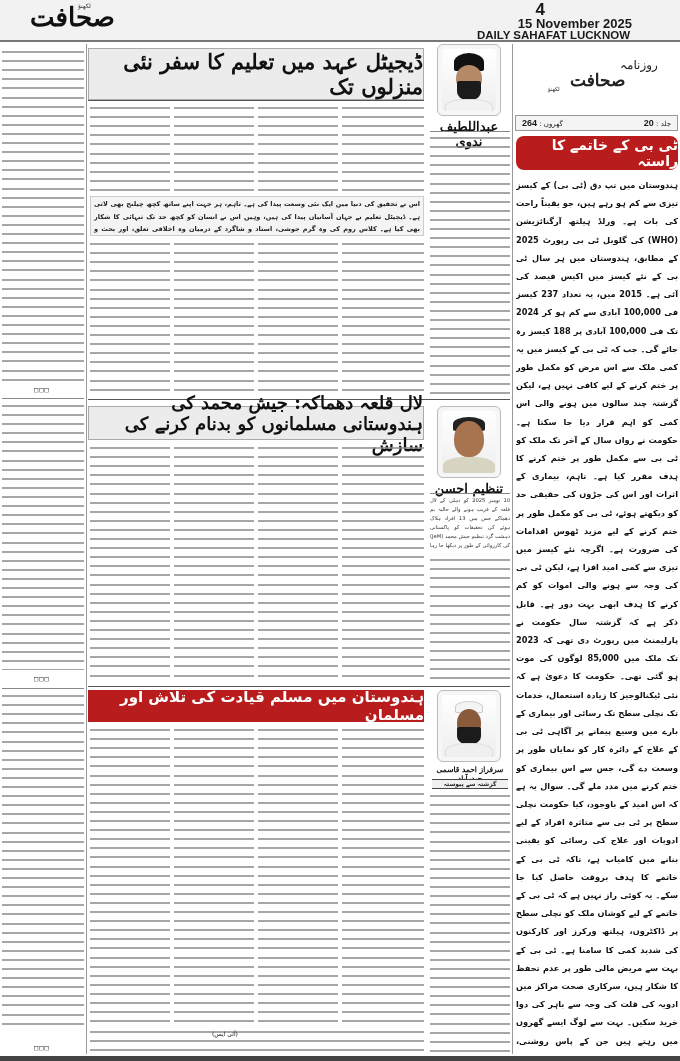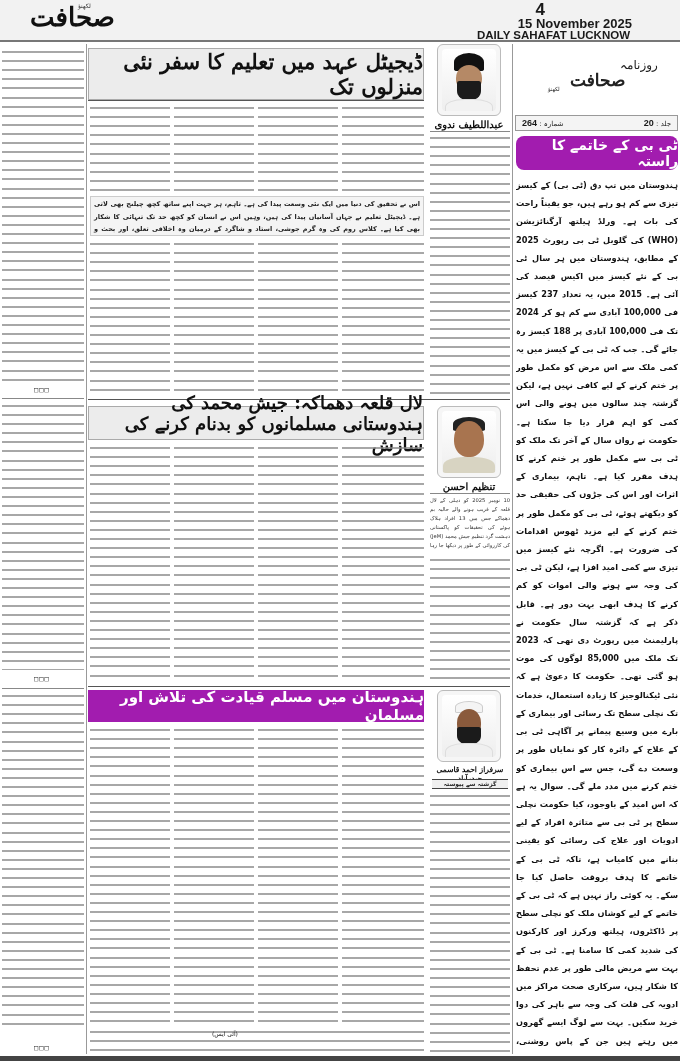--- a/index.html
+++ b/index.html
@@ -16,29 +16,29 @@
   .col-text { position: absolute; direction: rtl; text-align: justify; font-family: "DejaVu Sans", sans-serif; font-size: 5.2px; line-height: 9.1px; color: #333; overflow: hidden; }
   .col-text.main { font-size: 8.2px; line-height: 18.2px; color: #111; font-weight: 600; }
 
   .col-fill { position: absolute; overflow: hidden;
     background-image: repeating-linear-gradient(to bottom, transparent 0px, transparent 3px, #8a8a8a 3px, #8a8a8a 5px, transparent 5px, transparent 9.1px); opacity: .75; }
 
   .rule-v { position: absolute; width: 1px; background: #999; }
   .rule-h { position: absolute; height: 1px; background: #888; }
 
   .headline-box { position: absolute; background: #ececec; border: 1px solid #aaa; display: flex; align-items: center; justify-content: center; direction: rtl; font-family: "DejaVu Serif", serif; font-weight: bold; color: #111; }
-  .headline-dark { position: absolute; background: #a21caf; color: #fff; display: flex; align-items: center; justify-content: center; direction: rtl; font-family: "DejaVu Sans", sans-serif; font-weight: bold; }
+  .headline-dark { position: absolute; background: #b91c1c; color: #fff; display: flex; align-items: center; justify-content: center; direction: rtl; font-family: "DejaVu Sans", sans-serif; font-weight: bold; }
 
   .author-box { position: absolute; border: 1px solid #bbb; border-radius: 6px; background: #f6f6f6; overflow: hidden; }
   .portrait { position: absolute; left: 4px; top: 4px; right: 4px; bottom: 4px; border-radius: 4px; background: linear-gradient(#fff, #eee); overflow: hidden; }
   .portrait .head { position: absolute; left: 50%; transform: translateX(-50%); border-radius: 50% 50% 45% 45%; background: #b58966; }
   .portrait .hat { position: absolute; left: 50%; transform: translateX(-50%); background: #111; border-radius: 50% 50% 10% 10%; }
   .portrait .beard { position: absolute; left: 50%; transform: translateX(-50%); background: #1b1b1b; border-radius: 10% 10% 50% 50%; }
   .portrait .body { position: absolute; left: 50%; transform: translateX(-50%); border-radius: 40% 40% 0 0; }
-  .author-name { position: absolute; direction: rtl; text-align: center; font-family: "DejaVu Serif", serif; font-size: 10px; font-weight: bold; color: #111; }
+  .author-name { position: absolute; direction: rtl; text-align: center; font-family: "DejaVu Serif", serif; font-size: 13px; font-weight: bold; color: #111; }
 
   .roznama { position: absolute; direction: rtl; font-family: "DejaVu Serif", serif; color: #222; }
   .vol-box { position: absolute; left: 515px; top: 115px; width: 163px; height: 16px; border: 1px solid #999; background: #f4f4f4; display: flex; justify-content: space-between; align-items: center; padding: 0 6px; direction: rtl; font-size: 7px; }
   .vol-box .num { font-family: "Liberation Sans", sans-serif; font-weight: bold; font-size: 9px; }
 
   .end-mark { position: absolute; font-family: "DejaVu Sans Mono", monospace; font-size: 7px; letter-spacing: 1px; color: #222; }
   .subhead { position: absolute; direction: rtl; text-align: center; font-size: 6px; font-weight: bold; border-top: 1px solid #444; border-bottom: 1px solid #444; background: #f0f0f0; }
   .bottom-rule { position: absolute; left: 0; top: 1056px; width: 680px; height: 5px; background: #444; }
 </style>
 </head>
@@ -133,21 +133,21 @@
 <div class="col-fill" style="left:430px;top:792px;width:80px;height:262px;"></div>
 
 <div class="rule-v" style="left:512px;top:44px;height:1010px;"></div>
 
 <div class="roznama" style="left:620px;top:58px;font-size:12px;">روزنامہ</div>
 <div class="roznama" style="left:570px;top:70px;font-size:17px;font-weight:bold;">صحافت</div>
 <div class="roznama" style="left:548px;top:86px;font-size:5.5px;">لکھنؤ</div>
 
 <div class="vol-box">
   <span><span>جلد :</span> <span class="num">20</span></span>
-  <span><span>شمارہ :</span> <span class="num">264</span></span>
+  <span><span>گھروں :</span> <span class="num">264</span></span>
 </div>
 
 <div class="headline-dark" style="left:516px;top:136px;width:162px;height:34px;border-radius:8px;font-size:14px;">
   <span>ٹی بی کے خاتمے کا راستہ</span>
 </div>
 
 <div class="col-text main" style="left:516px;top:176px;width:162px;height:878px;">ہندوستان میں تپ دق (ٹی بی) کے کیسز تیزی سے کم ہو رہے ہیں، جو یقیناً راحت کی بات ہے۔ ورلڈ ہیلتھ آرگنائزیشن (WHO) کی گلوبل ٹی بی رپورٹ 2025 کے مطابق، ہندوستان میں ہر سال ٹی بی کے نئے کیسز میں اکیس فیصد کی آئی ہے۔ 2015 میں، یہ تعداد 237 کیسز فی 100,000 آبادی سے کم ہو کر 2024 تک فی 100,000 آبادی پر 188 کیسز رہ جائے گی۔ جب کہ ٹی بی کے کیسز میں یہ کمی ملک سے اس مرض کو مکمل طور پر ختم کرنے کے لیے کافی نہیں ہے، لیکن گزشتہ چند سالوں میں ہونے والی اس کمی کو اہم قرار دیا جا سکتا ہے۔ حکومت نے رواں سال کے آخر تک ملک کو ٹی بی سے مکمل طور پر ختم کرنے کا ہدف مقرر کیا ہے۔ تاہم، بیماری کے اثرات اور اس کی جڑوں کی حقیقی حد کو دیکھتے ہوئے، ٹی بی کو مکمل طور پر ختم کرنے کے لیے مزید ٹھوس اقدامات کی ضرورت ہے۔ اگرچہ نئے کیسز میں تیزی سے کمی امید افزا ہے، لیکن ٹی بی کی وجہ سے ہونے والی اموات کو کم کرنے کا ہدف ابھی بہت دور ہے۔ قابل ذکر ہے کہ گزشتہ سال حکومت نے پارلیمنٹ میں رپورٹ دی تھی کہ 2023 تک ملک میں 85,000 لوگوں کی موت ہو گئی تھی۔ حکومت کا دعویٰ ہے کہ نئی ٹیکنالوجیز کا زیادہ استعمال، خدمات تک نچلی سطح تک رسائی اور بیماری کے بارے میں وسیع پیمانے پر آگاہی ٹی بی کے علاج کے دائرہ کار کو نمایاں طور پر وسعت دے گی، جس سے اس بیماری کو ختم کرنے میں مدد ملے گی۔ سوال یہ ہے کہ اس امید کے باوجود، کیا حکومت نچلی سطح پر ٹی بی سے متاثرہ افراد کے لیے ادویات اور علاج کی رسائی کو یقینی بنانے میں کامیاب ہے، تاکہ ٹی بی کے خاتمے کا ہدف بروقت حاصل کیا جا سکے۔ یہ کوئی راز نہیں ہے کہ ٹی بی کے خاتمے کے لیے کوشاں ملک کو نچلی سطح پر ڈاکٹروں، ہیلتھ ورکرز اور کارکنوں کی شدید کمی کا سامنا ہے۔ ٹی بی کے بہت سے مریض مالی طور پر عدم تحفظ کا شکار ہیں، سرکاری صحت مراکز میں ادویہ کی قلت کی وجہ سے باہر کی دوا خرید سکیں۔ بہت سے لوگ ایسے گھروں میں رہتے ہیں جن کے پاس روشنی، صاف پانی اور ہوا تک رسائی نہیں ہے اور انہیں غذائیت سے بھرپور خوراک کی کمی کا بھی سامنا ہے۔ ایسے میں ٹی بی جیسی بیماریاں تیزی سے پھیلتی ہیں۔ درحقیقت، ٹی بی کے خاتمے کے ہدف کو حاصل کرنا کئی دہائیوں سے ایک مشکل چیلنج بنا ہوا ہے۔ اس بیماری کے بارے میں نئے حقائق اور علاج کے حوالے سے وقتاً فوقتاً سامنے آنے والے اعداد و شمار اور تفصیلات سے ظاہر ہوتا ہے کہ اس سے درپیش چیلنجز پر قابو پانے کی جانب مسلسل پیش رفت ہوئی ہے لیکن ابھی تک اس مرض کا مکمل خاتمہ نہیں ہو سکا ہے۔ ہندوستان میں اس بیماری سے متاثر ہونے والوں کی حالت زندگی اور حالات سازگار نتائج کے حصول کو کچھ زیادہ مشکل بنا دیتے ہیں۔ اس کے باوجود اگر اس بیماری کے خاتمے کے لیے کی جانے والی کوششوں کے مثبت نتائج برآمد ہو رہے ہیں تو یہ ایک اچھی بات ہے۔ تاہم، حکومت کا رواں سال کے آخر تک ملک سے ٹی بی کے مکمل خاتمے کا ہدف حاصل ہوتا دکھائی نہیں دیتا۔ اس لیے ملک بھر میں ٹی بی کے خاتمے اور مطلوبہ نتائج حاصل کرنے کے لیے ٹھوس ایکشن پلان تیار کرنے کی ضرورت ہے۔ اس کے لیے ضروری ہوگا کہ زمینی سطح پر ٹی بی کے مریضوں کی نشاندہی کی جائے اور اس بات کو یقینی بنایا جائے کہ انہیں ضروری ادویات کے ساتھ ساتھ مناسب غذائیت بھی فراہم کی جائے۔</div>
 
 <div class="bottom-rule"></div>
 

